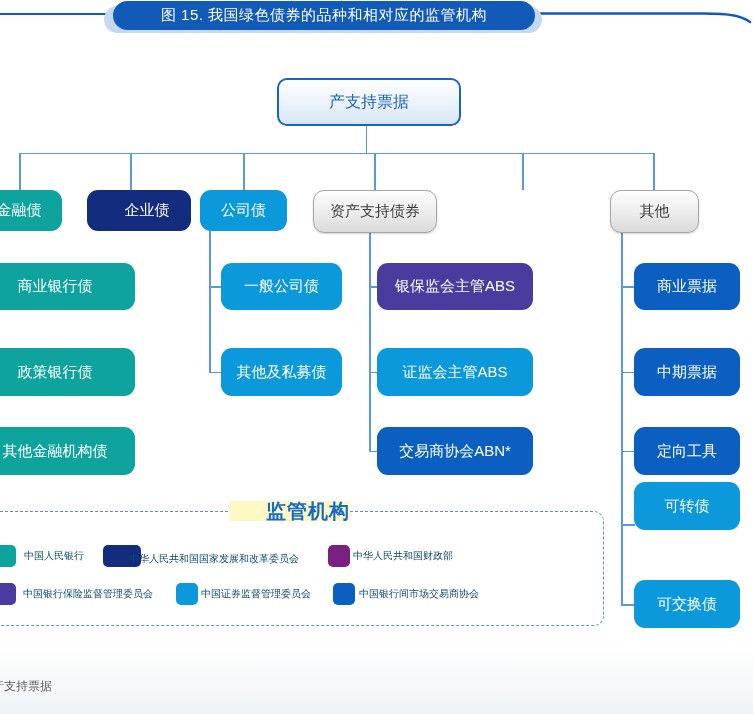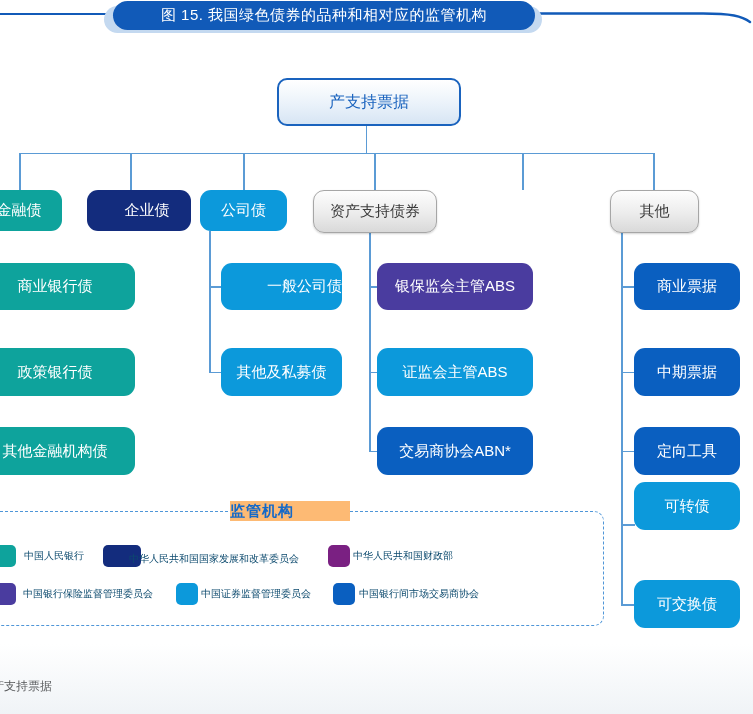--- a/index.html
+++ b/index.html
@@ -48,22 +48,22 @@
     border:1.5px solid #A6A6A6;color:#3C3C3C;
     box-shadow:0 1px 2px rgba(0,0,0,.18);
   }
   
   .legend-box{
     position:absolute;left:-40px;top:511px;width:642px;height:113px;
     border:1px dashed #4F96D8;border-radius:10px;
   }
   .legend-title{
     position:absolute;left:230px;top:501px;width:120px;height:20px;
-    background:#fdba74;text-align:left;line-height:20px;
-    color:#1569C8;font-size:15px;font-weight:600;letter-spacing:1px;
+    background:#fef9c3;text-align:right;line-height:20px;
+    color:#1569C8;font-size:20px;font-weight:600;letter-spacing:1px;
   }
   .swatch{position:absolute;width:22px;height:22px;border-radius:5px;}
   .legend-label{position:absolute;height:22px;line-height:22px;font-size:10px;color:#0c4a6e;white-space:nowrap;}
   .footnote{position:absolute;left:-8px;top:678px;font-size:12px;color:#1F1F1F;white-space:nowrap;}
   .bottom-wash{
     position:absolute;left:0;bottom:0;width:753px;height:70px;
     background:linear-gradient(180deg,rgba(255,255,255,0) 0%,rgba(221,229,236,.45) 100%);
     pointer-events:none;
   }
 </style>
@@ -129,21 +129,21 @@
   <div class="box teal" style="left:-25px;top:263px;width:160px;height:47px;">
     <span>商业银行债</span>
     </div>
   <div class="box teal" style="left:-25px;top:348px;width:160px;height:48px;">
     <span>政策银行债</span>
     </div>
   <div class="box teal" style="left:-25px;top:427px;width:160px;height:48px;">
     <span>其他金融机构债</span>
     </div>
 
-  <div class="box cyan" style="left:221px;top:263px;width:121px;height:47px;justify-content:flex-end;">
+  <div class="box cyan" style="left:221px;top:263px;width:121px;height:47px;">
     <span>一般公司债</span>
     </div>
   <div class="box cyan" style="left:221px;top:348px;width:121px;height:48px;">
     <span>其他及私募债</span>
     </div>
 
   <div class="box indigo" style="left:377px;top:263px;width:156px;height:47px;">
     <span>银保监会主管ABS</span>
     </div>
   <div class="box cyan" style="left:377px;top:348px;width:156px;height:48px;">

